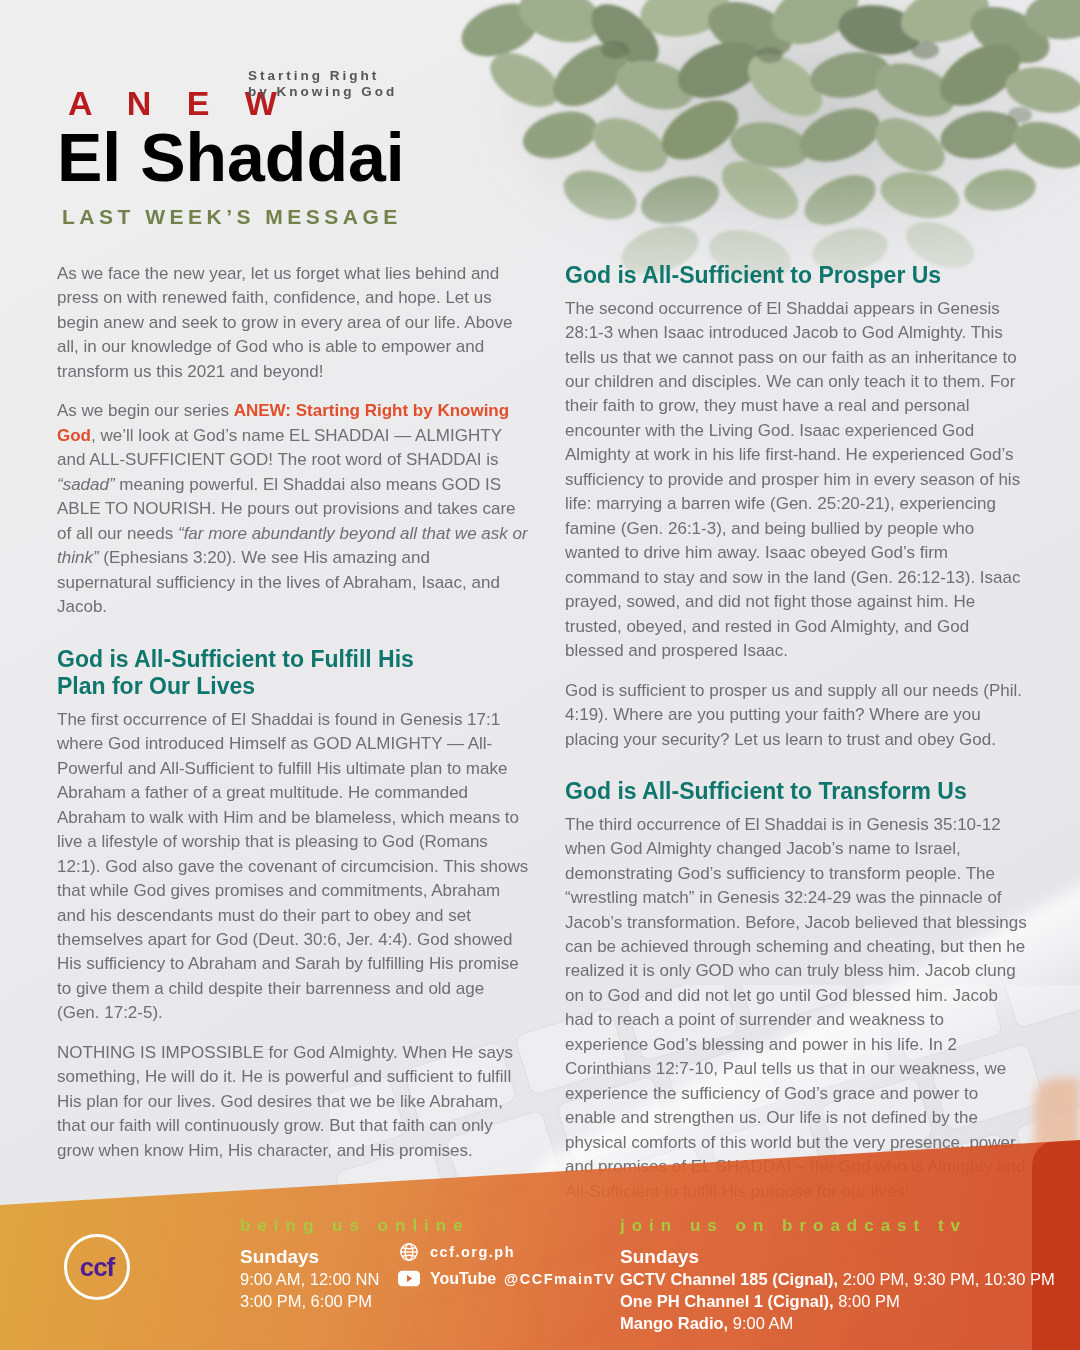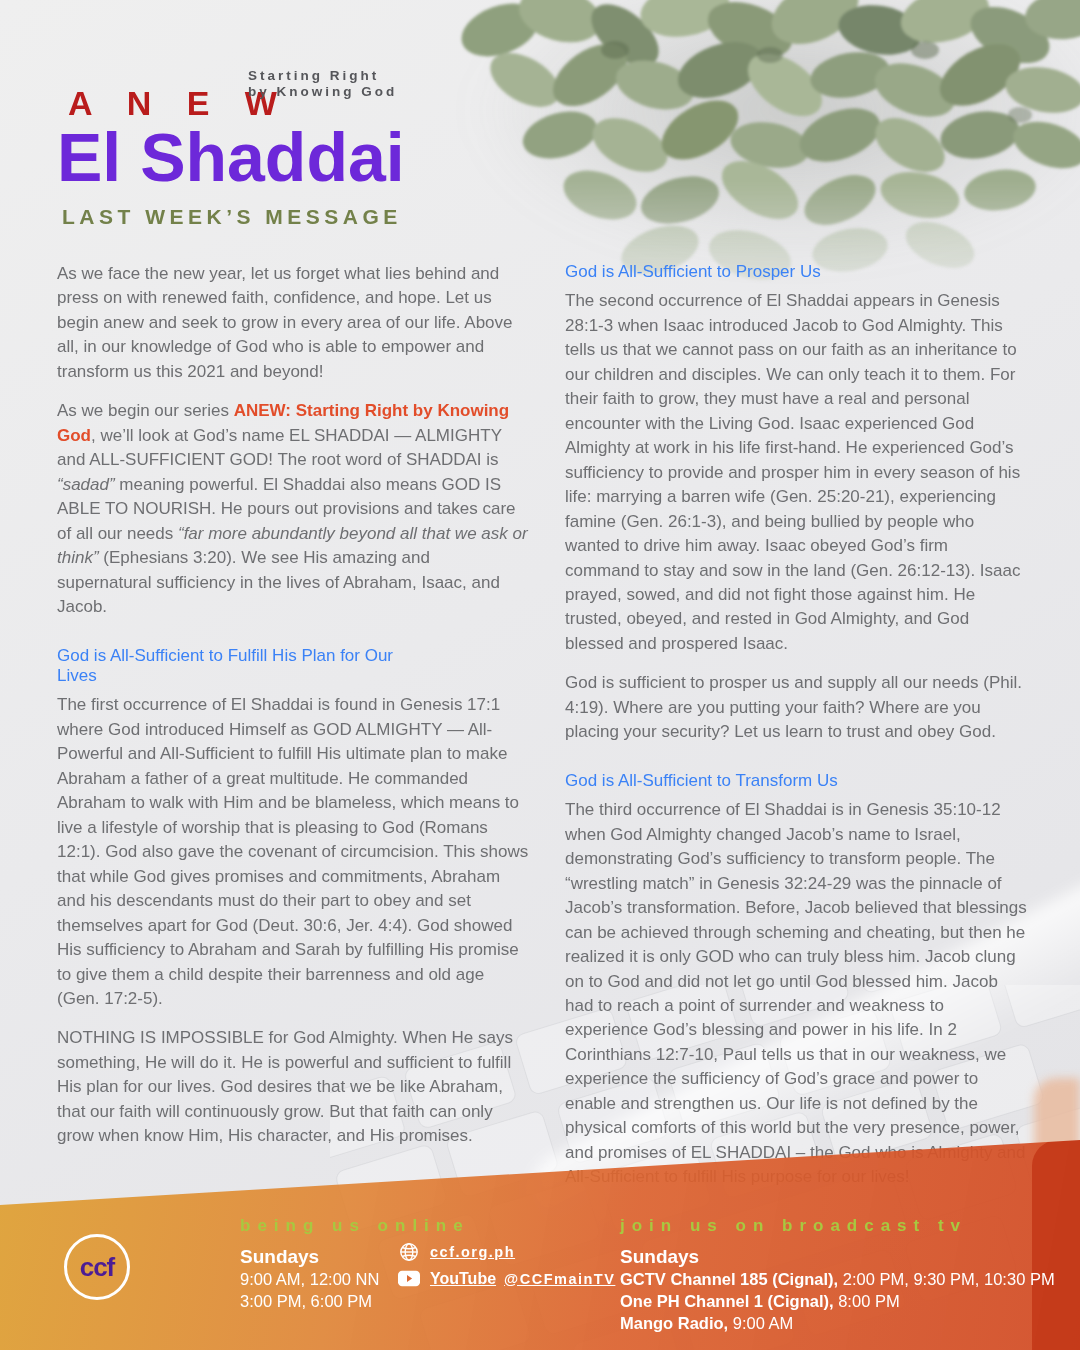--- a/index.html
+++ b/index.html
@@ -21,30 +21,30 @@
   .thumb-peach{position:absolute;left:1034px;top:1078px;width:46px;height:80px;
     background:#e9bb9f;border-radius:22px 0 0 10px;filter:blur(5px);opacity:.85;}
 
   
   .header{position:absolute;left:0;top:0;width:560px;}
   .brand-row{position:absolute;left:68px;top:84px;white-space:nowrap;}
   .brand-word{font-size:34px;font-weight:bold;letter-spacing:13px;color:#b91c1c;}
   .brand-tagline{position:absolute;left:248px;top:68px;font-size:13.5px;font-weight:bold;
     letter-spacing:3px;color:#55565a;line-height:1.22;}
   .page-title{position:absolute;left:57px;top:118px;font-size:68px;font-weight:bold;
-    color:#6d28d9;letter-spacing:0;}
+    color:#000000;letter-spacing:0;}
   .page-subtitle{position:absolute;left:62px;top:205px;font-size:21px;font-weight:bold;
     letter-spacing:4.5px;color:#73814a;}
 
   
   .col{position:absolute;top:262px;color:#6e6f72;font-size:17px;line-height:1.44;}
   .col-left{left:57px;width:472px;}
   .col-right{left:565px;width:462px;}
   .col p{margin:0 0 15px 0;}
-  h2{margin:26px 0 7px 0;font-size:17px;line-height:1.2;color:#3b82f6;font-weight:normal;}
+  h2{margin:26px 0 7px 0;font-size:23px;line-height:1.2;color:#0f766e;font-weight:bold;}
   .col-right h2:first-child{margin-top:0;}
   h2.two-line{max-width:380px;}
   .seg-bold-red{font-weight:bold;color:#e24d2a;}
   .seg-italic{font-style:italic;}
 
   
   .footer{position:absolute;left:0;top:1140px;width:1080px;height:210px;
     clip-path:polygon(0 65px,100% 0,100% 100%,0 100%);}
   .footer-bg{position:absolute;inset:0;
     background:linear-gradient(100deg,
@@ -59,21 +59,21 @@
   .ccf-logo{position:absolute;left:64px;top:94px;width:60px;height:60px;border:3px solid #fff;
     border-radius:50%;display:flex;align-items:center;justify-content:center;}
   .ccf-logo span{font-size:26px;font-weight:bold;letter-spacing:-1px;color:#4c1d95;}
 
   .online-block{position:absolute;left:240px;top:76px;}
   .broadcast-block{position:absolute;left:620px;top:76px;}
   .footer-heading{font-size:17px;font-weight:bold;letter-spacing:7px;color:#a8c840;}
   .footer-day{font-size:19px;font-weight:bold;margin-top:10px;}
   .footer-line{font-size:16.5px;line-height:22px;}
   .social-block{position:absolute;left:398px;top:98px;}
-  .social-row{display:flex;align-items:center;height:27px;text-decoration:underline;}
+  .social-row{display:flex;align-items:center;height:27px;}
   .social-icon{width:22px;display:inline-flex;justify-content:center;margin-right:10px;}
   .social-label{font-size:14.5px;font-weight:bold;letter-spacing:1.5px;}
   .yt-wordmark{font-size:16px;font-weight:bold;letter-spacing:0;margin-right:8px;}
   .bcast-row{font-size:16.5px;line-height:22px;}
   .bcast-channel{font-weight:bold;}
 </style>
 </head>
 <body>
 
 <div class="plant-shadow"></div>

